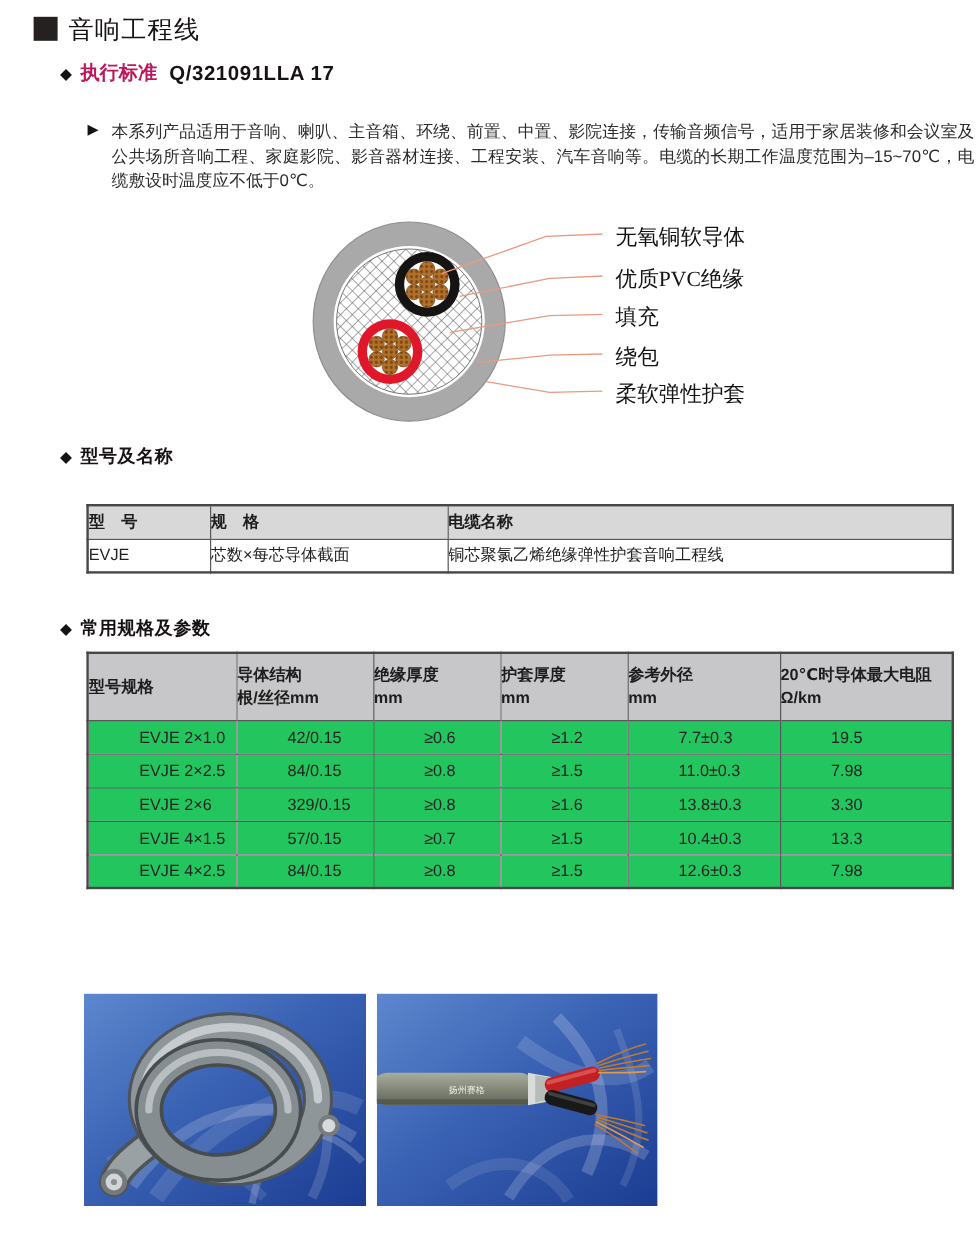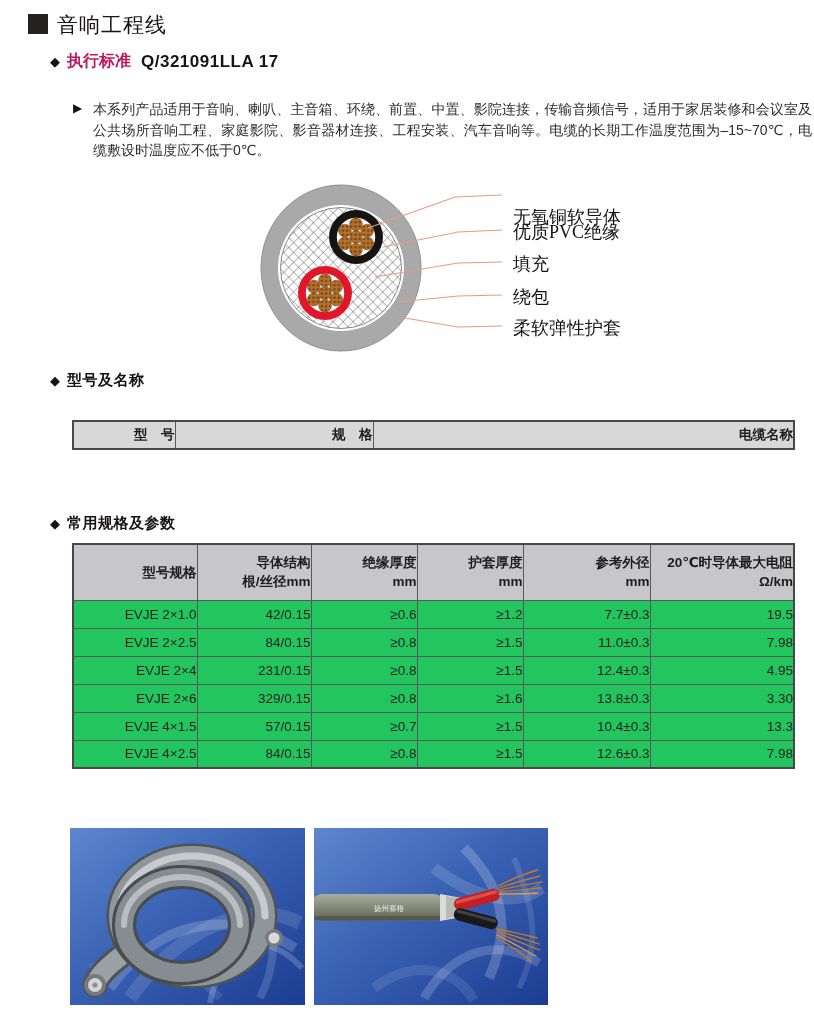--- a/index.html
+++ b/index.html
@@ -28,21 +28,21 @@
   .diagram-svg { left:240px; top:178px; }
   .diag-label { position:absolute; left:513px; font-family:"Liberation Serif","DejaVu Serif",serif;
                 font-size:18px; color:#141414; white-space:nowrap; }
 
   
   .section-heading { display:flex; align-items:center; }
   .section-heading .txt { font-size:15px; font-weight:bold; color:#171313; letter-spacing:.5px; }
 
   
   table { border-collapse:collapse; table-layout:fixed; border:2px solid #47474a; background:#fff; }
-  th,td { border:1px solid #58585b; text-align:right; vertical-align:middle;
+  th,td { border:1px solid #58585b; text-align:left; vertical-align:middle;
           font-size:13.5px; color:#232323; padding:0; overflow:hidden; }
   th { font-weight:bold; color:#1d1d1d; }
   .model-table th { background:#d8d8d8; height:28px; }
   .model-table td { height:28px; background:#fff; }
   .spec-table th { background:#c7c7c9; height:56px; line-height:19px; }
   .spec-table td { height:28px; background:#22c55e;padding-left:42px; }
 
   
   .photo { border:0; }
 </style>
@@ -108,21 +108,21 @@
 
   <g fill="none" stroke-width="1.1" stroke="#e79b82">
     <polyline points="128,50 215,19 262,17"></polyline>
     <polyline points="143,69 218,54 262,52"></polyline>
     <polyline points="135,99 218,85 262,84"></polyline>
     <polyline points="158,124 218,118 262,117"></polyline>
     <polyline points="165,140 218,149 262,148"></polyline>
   </g>
 </svg>
 
-<span class="abs diag-label" style="top:185px;margin-top:20px;">无氧铜软导体</span>
+<span class="abs diag-label" style="top:185px;">无氧铜软导体</span>
 <span class="abs diag-label" style="top:220px;">优质PVC绝缘</span>
 <span class="abs diag-label" style="top:252px;">填充</span>
 <span class="abs diag-label" style="top:285px;">绕包</span>
 <span class="abs diag-label" style="top:316px;">柔软弹性护套</span>
 
 <div class="abs section-heading" style="left:50px; top:371px;">
   <span class="diamond">◆</span>
   <span class="txt">型号及名称</span>
 </div>
 
@@ -131,20 +131,25 @@
       <col style="width:102px">
       <col style="width:198px">
       <col style="width:421px">
     </colgroup>
   <tbody>
       <tr>
     <th>型　号</th>
     <th>规　格</th>
     <th>电缆名称</th>
   </tr>
+  <tr>
+    <td>EVJE</td>
+    <td>芯数×每芯导体截面</td>
+    <td>铜芯聚氯乙烯绝缘弹性护套音响工程线</td>
+  </tr>
 </tbody>
   </table>
 
 <div class="abs section-heading" style="left:50px; top:514px;">
   <span class="diamond">◆</span>
   <span class="txt">常用规格及参数</span>
 </div>
 
 <table class="abs spec-table" style="left:72px; top:543px; width:721px;">
   <colgroup>
@@ -189,28 +194,20 @@
         <td>7.7±0.3</td>
         <td>19.5</td>
   </tr>
   <tr>
     <td>EVJE 2×2.5</td>
         <td>84/0.15</td>
         <td>≥0.8</td>
         <td>≥1.5</td>
         <td>11.0±0.3</td>
         <td>7.98</td>
-  </tr>
-  <tr>
-    <td>EVJE 2×4</td>
-        <td>231/0.15</td>
-        <td>≥0.8</td>
-        <td>≥1.5</td>
-        <td>12.4±0.3</td>
-        <td>4.95</td>
   </tr>
   <tr>
     <td>EVJE 2×6</td>
         <td>329/0.15</td>
         <td>≥0.8</td>
         <td>≥1.6</td>
         <td>13.8±0.3</td>
         <td>3.30</td>
   </tr>
   <tr>

